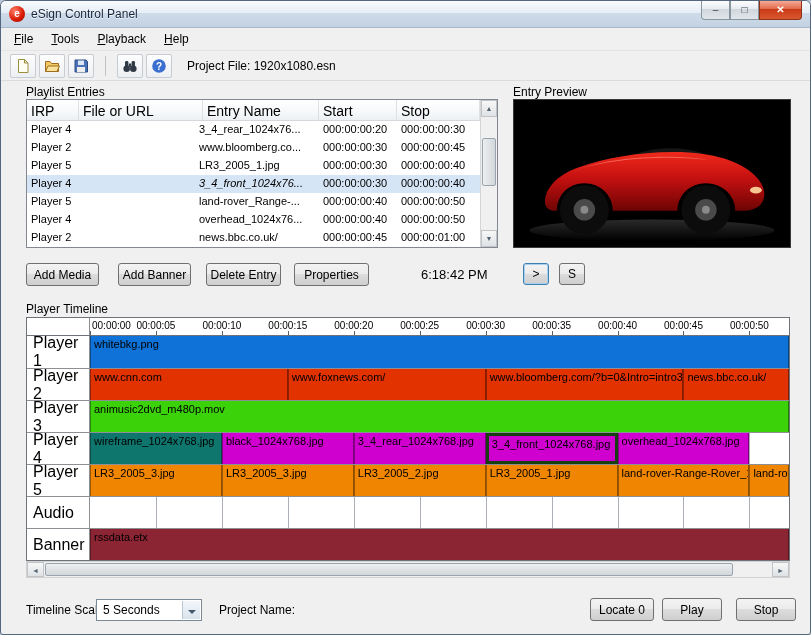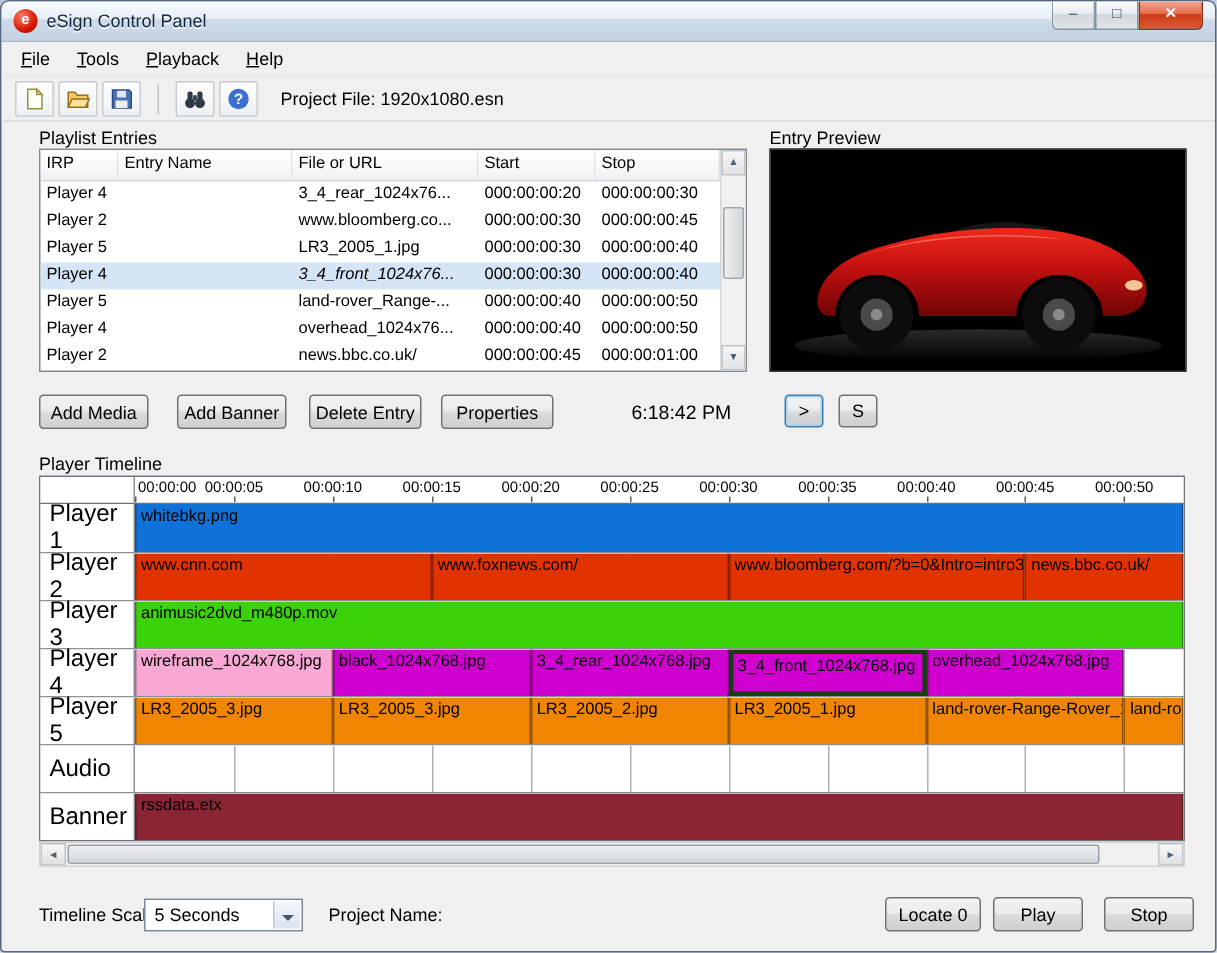--- a/index.html
+++ b/index.html
@@ -36,21 +36,21 @@
   .tool-sep{width:1px;height:20px;background:#c2c2c2;margin:0 8px}
   .project-file{margin-left:12px;font-size:12px}
 
   .section-label{position:absolute;font-size:12px}
 
   
   .playlist{position:absolute;left:25px;top:98px;width:472px;height:149px;background:#fff;
     border:1px solid #828790;display:flex}
   .pl-main{flex:1;overflow:hidden}
   .pl-header{display:flex;height:21px}
-  .pl-h{font-size:11px;padding:3px 4px;white-space:nowrap;overflow:hidden;
+  .pl-h{font-size:14px;padding:3px 4px;white-space:nowrap;overflow:hidden;
     background:linear-gradient(#ffffff,#f6f8fa 60%,#edf0f3);
     border-right:1px solid #dde1e5;border-bottom:1px solid #d4d8dc}
   .pl-row{display:flex;height:18px}
   .pl-row.selected{background:#d6e5f5}
   .pl-cell{font-size:11px;padding:2px 4px;white-space:nowrap;overflow:hidden}
   .pl-vscroll{width:17px;background:#f0f0f0;border-left:1px solid #d5d5d5;position:relative;flex:0 0 17px}
   .scroll-btn{position:absolute;left:0;width:16px;height:17px;color:#4f6272;font-size:7px;
     text-align:center;line-height:16px;border:1px solid #c0c4c8;
     background:linear-gradient(#f7f7f7,#dfe2e5)}
   .pl-thumb{position:absolute;left:1px;width:14px;border:1px solid #9aa4ae;border-radius:2px;
@@ -167,22 +167,22 @@
       </svg>
     </div>
     <span class="project-file">Project File: 1920x1080.esn</span>
   </div>
 
   <div class="section-label" style="left:25px;top:84px">Playlist Entries</div>
   <div class="playlist">
     <div class="pl-main">
       <div class="pl-header">
           <div class="pl-h" style="width: 52px;">IRP</div>
+          <div class="pl-h" style="width: 124px;">File or URL</div>
           <div class="pl-h" style="width: 116px;">Entry Name</div>
-          <div class="pl-h" style="width: 124px;">File or URL</div>
           <div class="pl-h" style="width: 78px;">Start</div>
           <div class="pl-h" style="flex: 1 1 0%;">Stop</div>
         </div>
       <div>
           <div class="pl-row">
             <div class="pl-cell" style="width: 52px;">Player 4</div>
             <div class="pl-cell" style="width: 116px;"></div>
             <div class="pl-cell" style="width: 124px;">3_4_rear_1024x76...</div>
             <div class="pl-cell" style="width: 78px;">000:00:00:20</div>
             <div class="pl-cell" style="flex: 1 1 0%;">000:00:00:30</div>
@@ -375,21 +375,21 @@
             <div class="gridline" style="left: 9.43396%;"></div>
             <div class="gridline" style="left: 18.8679%;"></div>
             <div class="gridline" style="left: 28.3019%;"></div>
             <div class="gridline" style="left: 37.7358%;"></div>
             <div class="gridline" style="left: 47.1698%;"></div>
             <div class="gridline" style="left: 56.6038%;"></div>
             <div class="gridline" style="left: 66.0377%;"></div>
             <div class="gridline" style="left: 75.4717%;"></div>
             <div class="gridline" style="left: 84.9057%;"></div>
             <div class="gridline" style="left: 94.3396%;"></div>
-            <div class="clip" style="left: 0%; width: 18.8679%; background: #f9a8d4;">
+            <div class="clip" style="left: 0%; width: 18.8679%; background: #0f766e;">
               <span class="clip-label">wireframe_1024x768.jpg</span>
             </div>
             <div class="clip" style="left: 18.8679%; width: 18.8679%; background: rgb(207, 0, 207);">
               <span class="clip-label">black_1024x768.jpg</span>
             </div>
             <div class="clip" style="left: 37.7358%; width: 18.8679%; background: rgb(207, 0, 207);">
               <span class="clip-label">3_4_rear_1024x768.jpg</span>
             </div>
             <div class="clip selected" style="left: 56.6038%; width: 18.8679%; background: rgb(207, 0, 207);">
               <span class="clip-label">3_4_front_1024x768.jpg</span>

